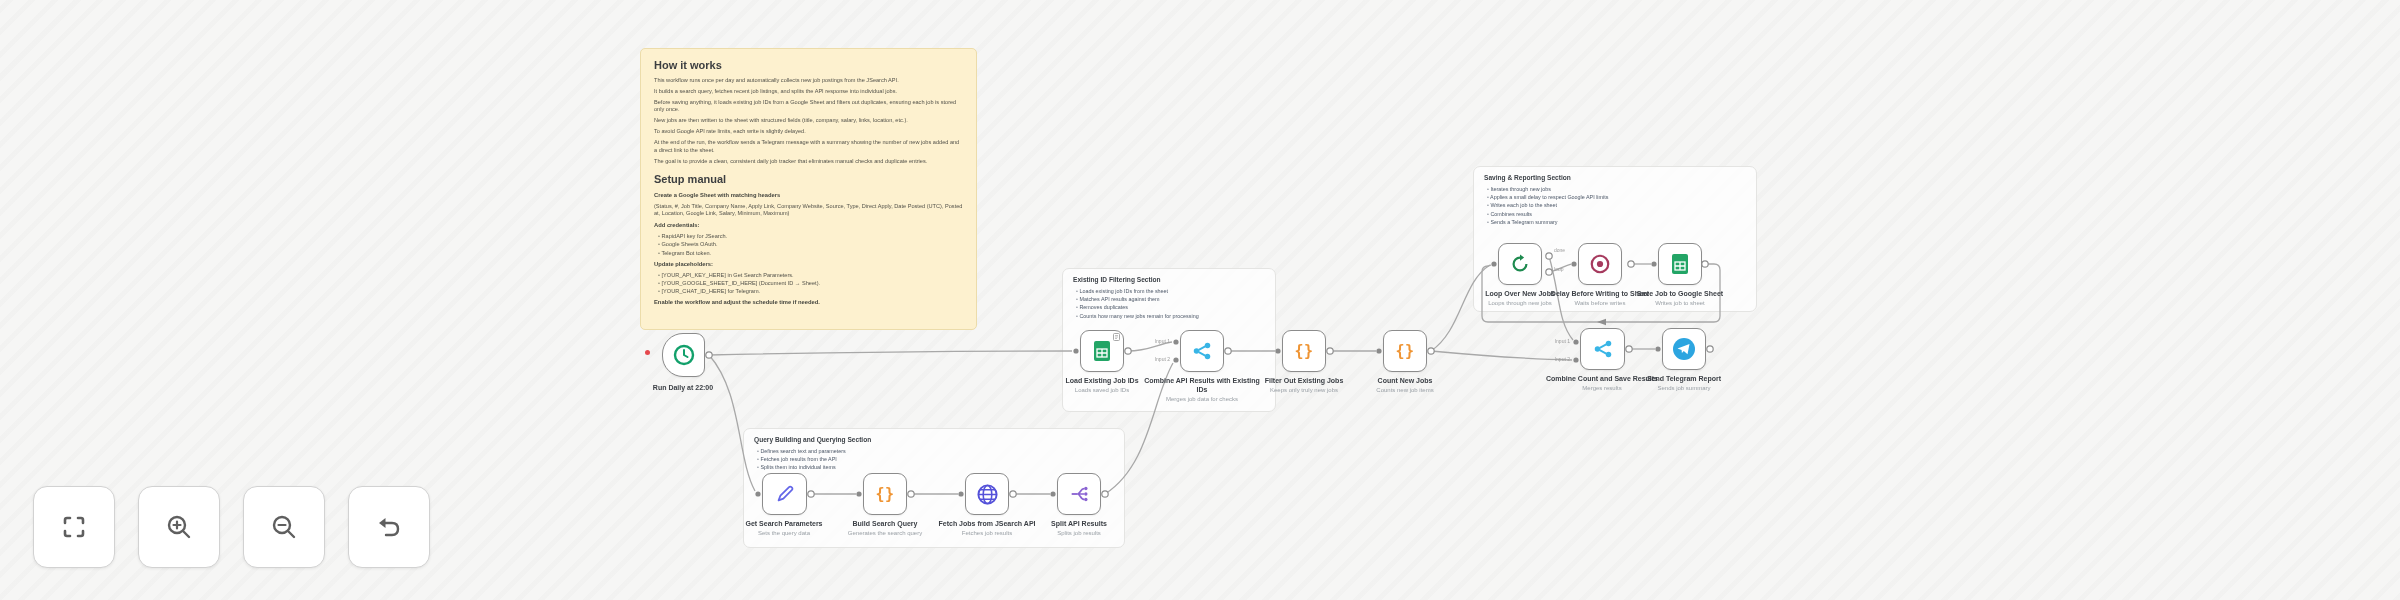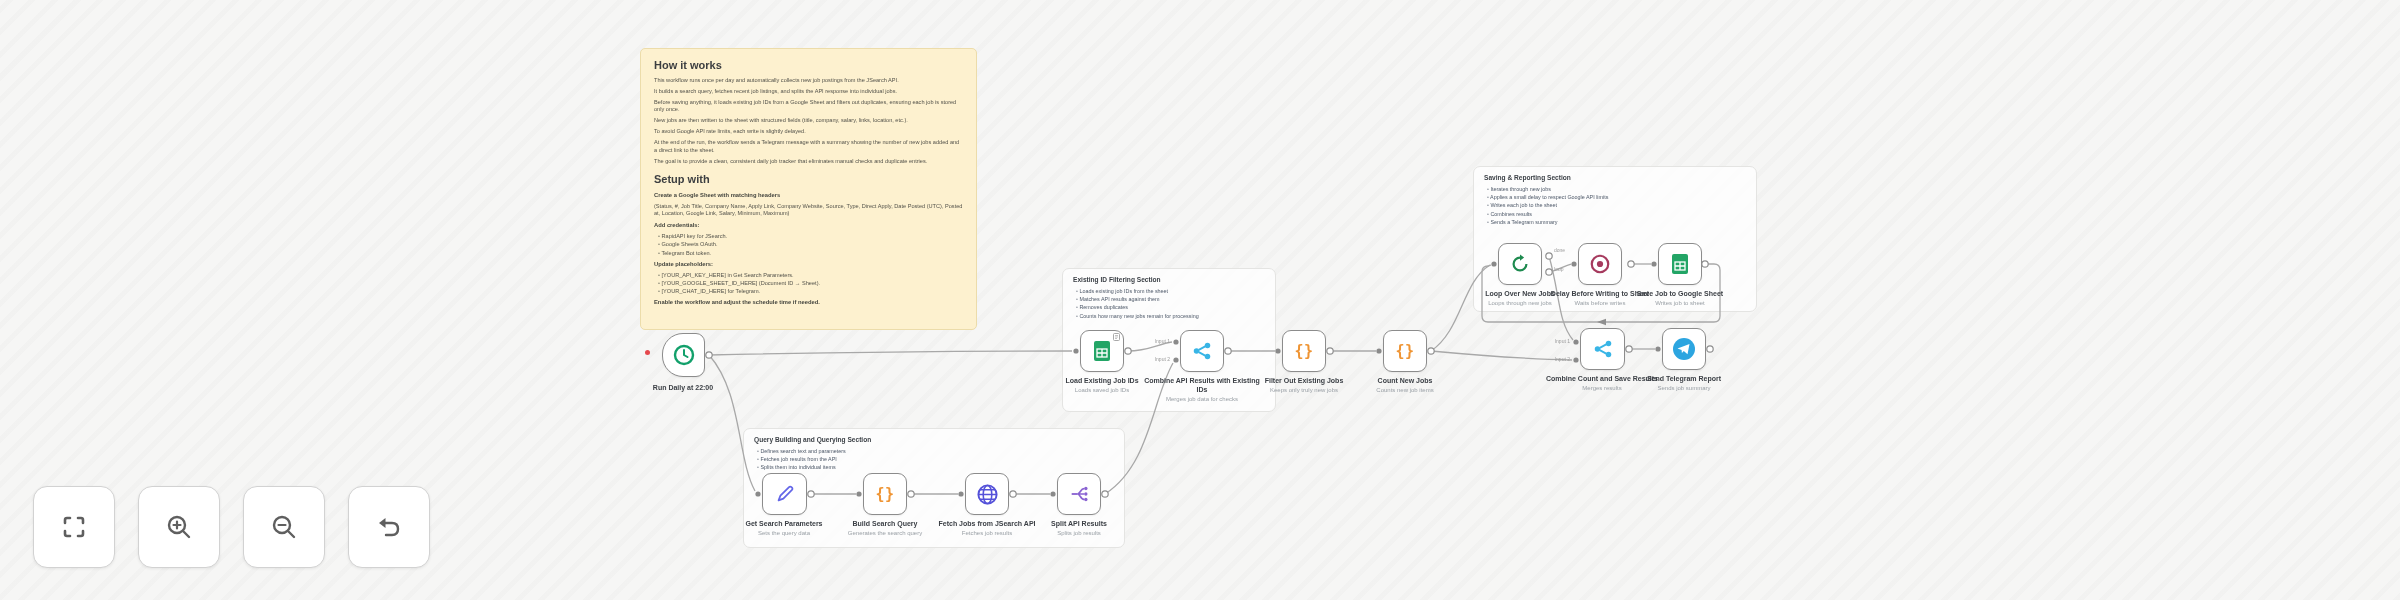--- a/index.html
+++ b/index.html
@@ -67,21 +67,21 @@
 
   <div class="sticky" style="left:640px; top:48px; width:337px; height:282px;">
     <h2>How it works</h2>
     <p>This workflow runs once per day and automatically collects new job postings from the JSearch API.</p>
     <p>It builds a search query, fetches recent job listings, and splits the API response into individual jobs.</p>
     <p>Before saving anything, it loads existing job IDs from a Google Sheet and filters out duplicates, ensuring each job is stored only once.</p>
     <p>New jobs are then written to the sheet with structured fields (title, company, salary, links, location, etc.).</p>
     <p>To avoid Google API rate limits, each write is slightly delayed.</p>
     <p>At the end of the run, the workflow sends a Telegram message with a summary showing the number of new jobs added and a direct link to the sheet.</p>
     <p>The goal is to provide a clean, consistent daily job tracker that eliminates manual checks and duplicate entries.</p>
-    <h2 class="second">Setup with</h2>
+    <h2 class="second">Setup manual</h2>
     <p class="bold">Create a Google Sheet with matching headers</p>
     <p>(Status, #, Job Title, Company Name, Apply Link, Company Website, Source, Type, Direct Apply, Date Posted (UTC), Posted at, Location, Google Link, Salary, Minimum, Maximum)</p>
     <p class="bold">Add credentials:</p>
     <ul>
       <li>RapidAPI key for JSearch.</li>
       <li>Google Sheets OAuth.</li>
       <li>Telegram Bot token.</li>
     </ul>
     <p class="bold">Update placeholders:</p>
     <ul>

